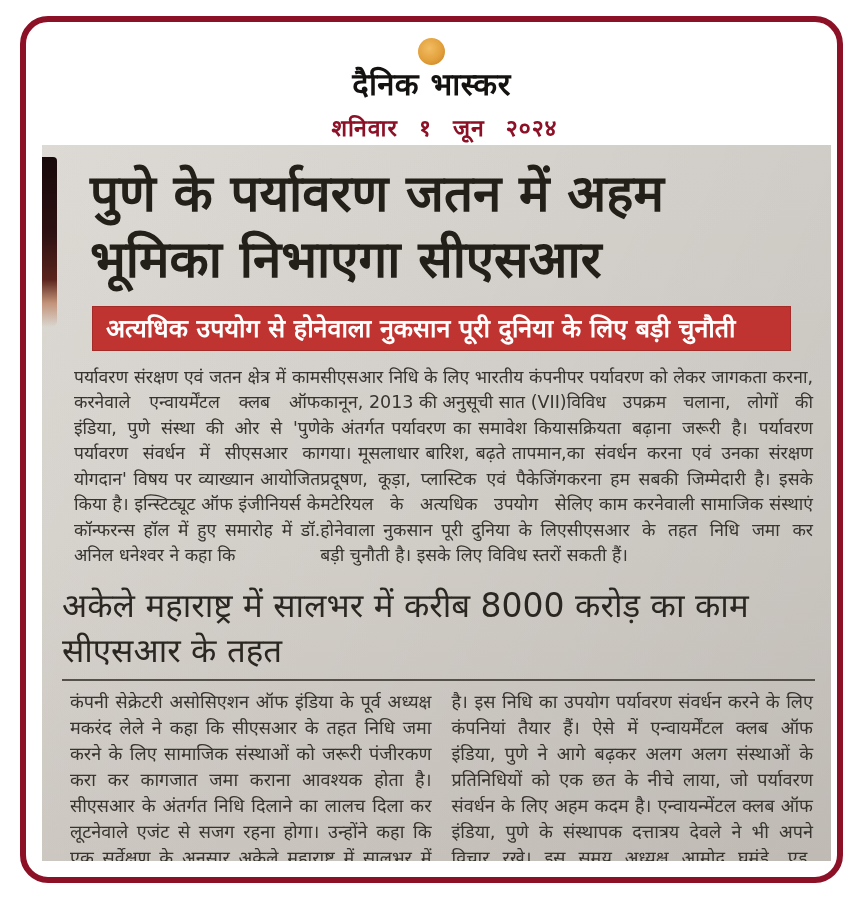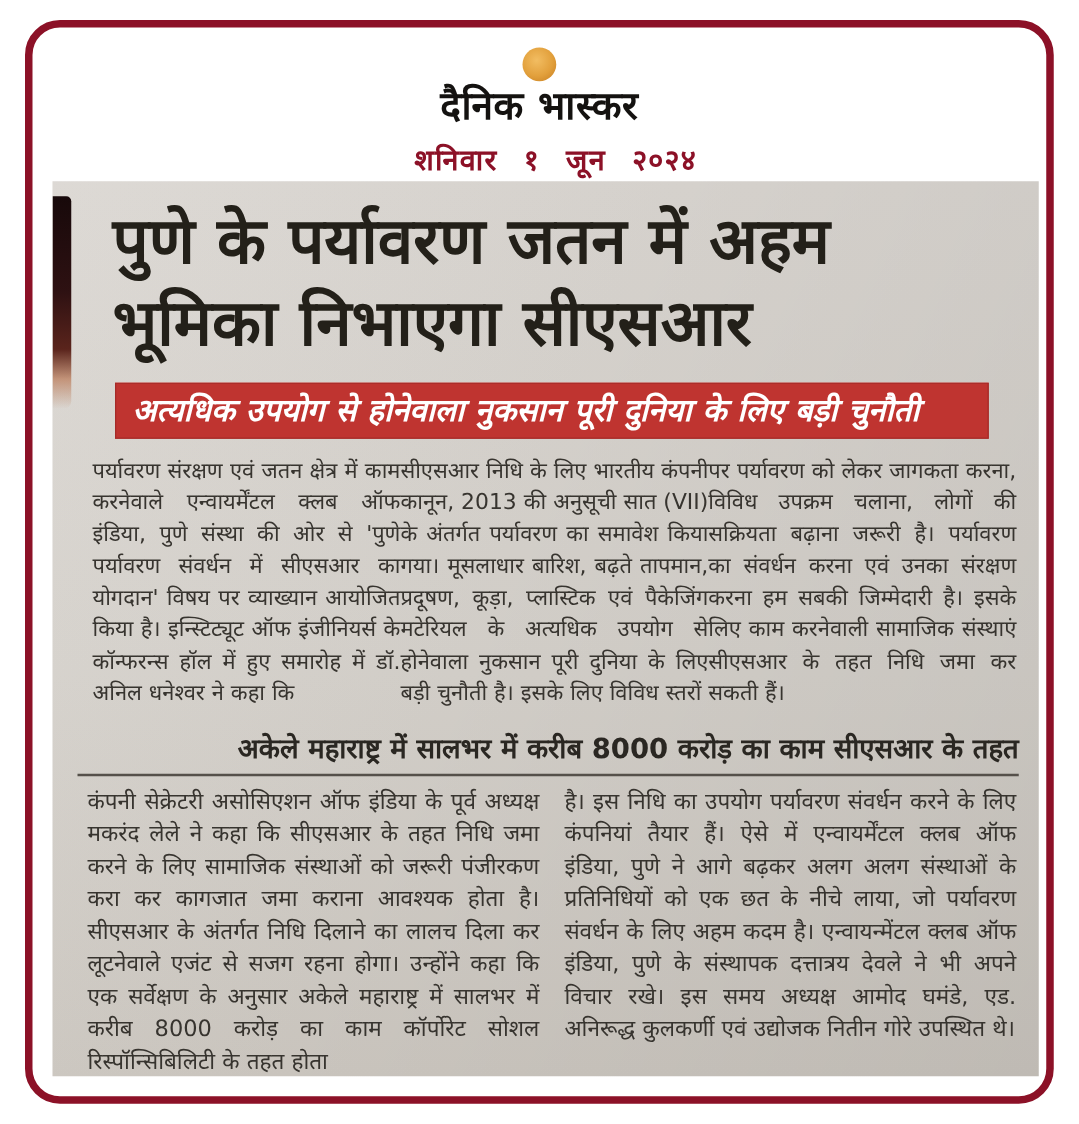--- a/index.html
+++ b/index.html
@@ -83,37 +83,36 @@
   .banner {
     margin: 12px 24px 6px 30px;
     background: #bf3430;
     box-shadow: 0 0 0 1px #a52b28 inset;
     color: #ffffff;
     font-size: 25px;
     font-weight: 800;
     padding: 4px 10px 7px 14px;
     white-space: nowrap;
     overflow: hidden;
-    font-style: italic;
   }
 
   .cols3 {
     display: flex;
     padding: 8px 2px 0 12px;
     font-size: 17.5px;
     line-height: 25.5px;
     text-align: justify;
     color: #37342f;
   }
   .cols3 .col { flex: 1; }
 
   .section-head {
-    font-size: 22px;
-    font-weight: 700;
-    text-align: right;
+    font-size: 33px;
+    font-weight: 400;
+    text-align: left;
     color: #2a2722;
     padding: 13px 0 7px 0;
     border-bottom: 2px solid #55504a;
   }
 
   .cols2 {
     display: flex;
     gap: 20px;
     padding: 8px 2px 0 8px;
     font-size: 18px;

